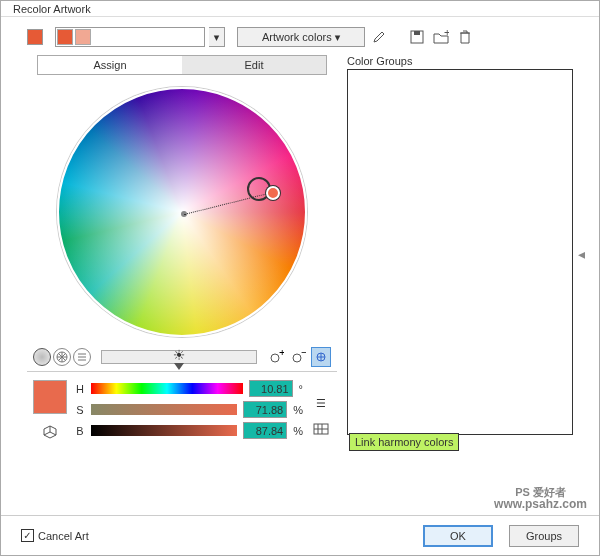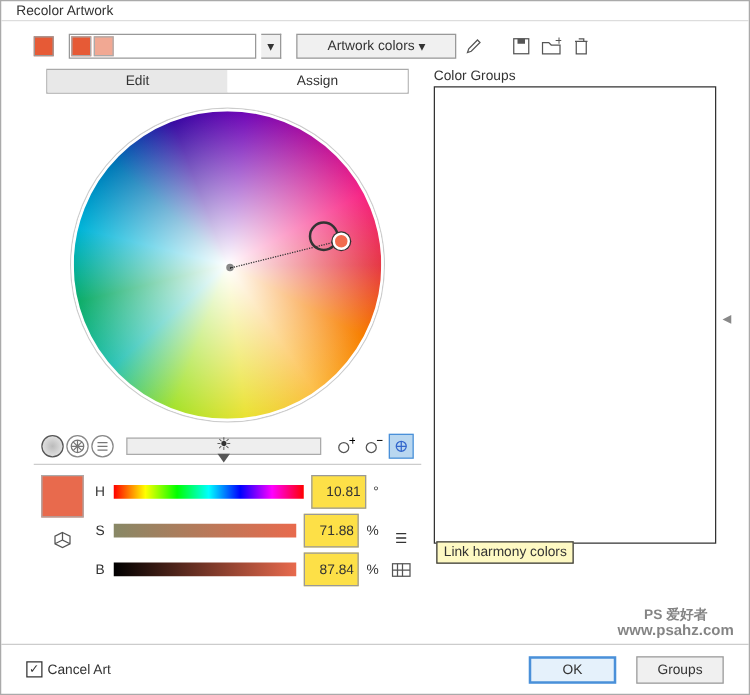--- a/index.html
+++ b/index.html
@@ -36,26 +36,26 @@
 .highlight{background:#b9d7f0;border:1px solid #4a90d9;padding:1px}
 .hsb-area{border-top:1px solid #ccc;padding:8px 6px;display:flex;gap:8px}
 .big-swatch{width:34px;height:34px;border:1px solid #aaa}
 .hsb-rows{flex:1;display:flex;flex-direction:column;gap:4px}
 .hsb-row{display:flex;align-items:center;gap:6px}
 .hsb-row .lab{width:10px;text-align:center}
 .grad-slider{flex:1;height:10px}
 .grad-h{background:linear-gradient(90deg,red,yellow,lime,cyan,blue,magenta,red);height:11px}
 .grad-s{background:linear-gradient(90deg,#886,#e86a4d);height:11px}
 .grad-b{background:linear-gradient(90deg,#000,#e86a4d);height:11px}
-.num-input{width:44px;height:27px;border:1px solid #999;padding:0 3px;text-align:right;background:#fde047}
+.num-input{width:44px;height:17px;border:1px solid #999;padding:0 3px;text-align:right;background:#14b8a6}
 .pct-row{display:flex;flex-direction:column;gap:6px;align-items:flex-start;justify-content:flex-end;padding-bottom:3px}
 .right-label{margin-bottom:2px}
 .groups-box{flex:1;border:1px solid #333;background:#fff;position:relative}
 .scroll-arrow{position:absolute;right:-18px;top:50%;width:12px;height:12px;transform:translateY(-50%);color:#888;font-size:14px}
-.tooltip{position:absolute;left:348px;top:416px;background:#fef9c3;border:1px solid #333;padding:2px 5px;z-index:5}
+.tooltip{position:absolute;left:348px;top:416px;background:#bef264;border:1px solid #333;padding:2px 5px;z-index:5}
 .footer{position:absolute;bottom:0;left:0;right:0;height:40px;border-top:1px solid #ccc;display:flex;align-items:center;padding:0 20px}
 .chk{display:flex;align-items:center;gap:4px}
 .chk-box{width:13px;height:13px;border:1px solid #333;display:flex;align-items:center;justify-content:center;font-size:10px;line-height:1}
 .footer-btns{margin-left:auto;display:flex;gap:16px}
 .ok-btn{width:70px;height:22px;border:2px solid #4a90d9;background:#e5f1fb;cursor:pointer;display:flex;align-items:center;justify-content:center}
 .cancel-btn{width:70px;height:22px;border:1px solid #999;background:#f0f0f0;cursor:pointer;display:flex;align-items:center;justify-content:center}
 .wm{position:absolute;right:12px;bottom:44px;color:#bdbdbd;font-size:24px;font-weight:bold;pointer-events:none;text-align:center;line-height:1.1;opacity:0.6}
 .wm .sub{font-size:12px;font-weight:bold}
 svg{display:block}
 </style>
@@ -99,22 +99,22 @@
       <div class="icon-btn">
           <svg width="12" height="14">
             <path d="M2 3h8v10H2zM1 3h10M4 1h4v2" fill="none" stroke="#555"></path>
           </svg>
         </div>
     </div>
 
     <div class="columns">
       <div class="left-col">
         <div class="tabs">
+          <div class="tab inactive">Assign</div>
           <div class="tab active">Edit</div>
-          <div class="tab inactive">Assign</div>
         </div>
         <div class="wheel-wrap">
           <div class="wheel">
             <div class="wheel-center"></div>
             <div class="wheel-line"></div>
             <div class="wheel-handle"></div>
             <div class="wheel-handle2"></div>
           </div>
         </div>
         <div class="tool-row">

